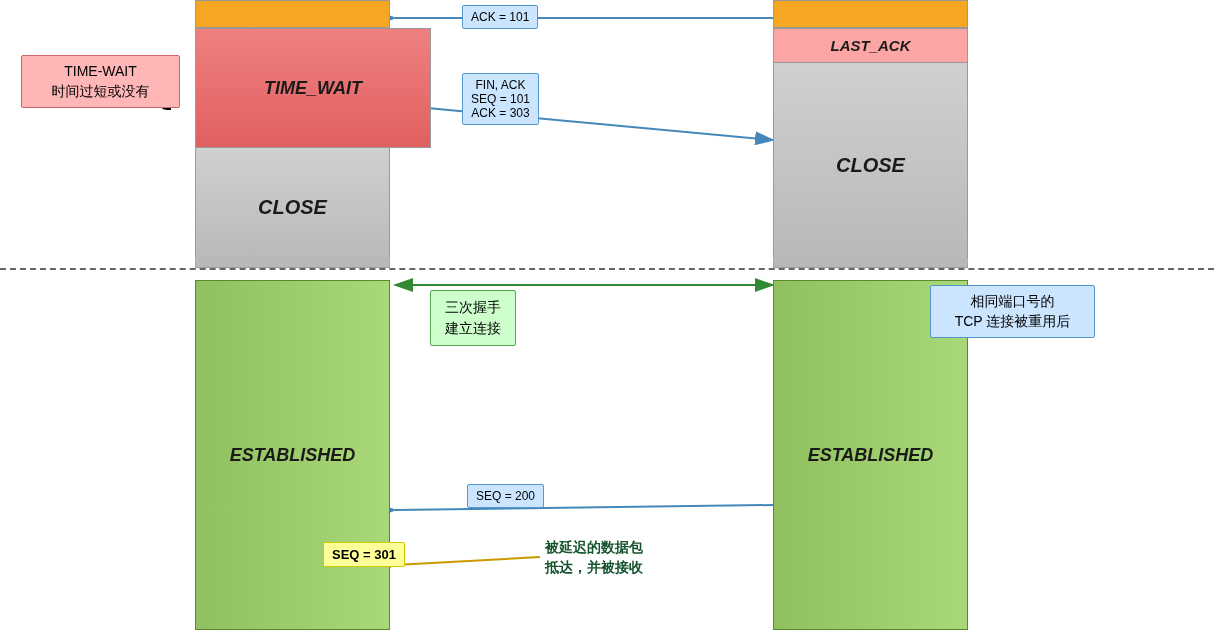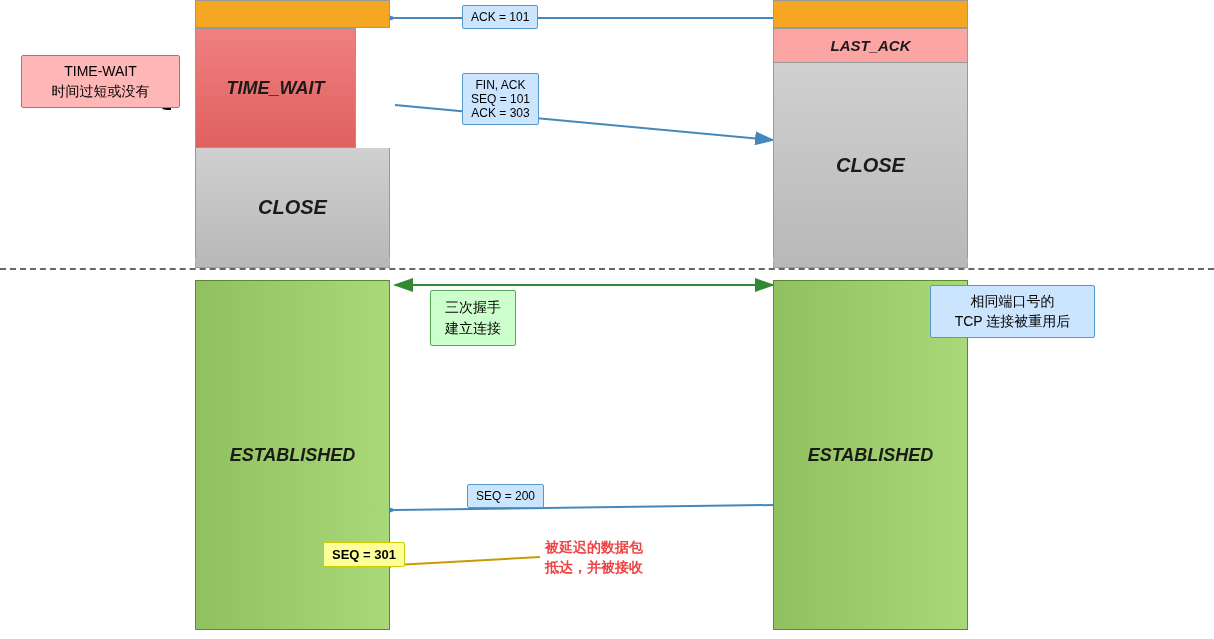--- a/index.html
+++ b/index.html
@@ -30,21 +30,21 @@
       height: 28px;
       background: #F5A623;
       border: 1.5px solid #999;
     }
 
     
     .time-wait-block {
       position: absolute;
       top: 28px;
       left: 195px;
-      width: 161px;
+      width: 236px;
       height: 120px;
       background: linear-gradient(to bottom, #F08080, #E06060);
       border: 1.5px solid #999;
       display: flex;
       align-items: center;
       justify-content: center;
     }
 
     .time-wait-block span {
       font-weight: bold;
@@ -272,21 +272,21 @@
       color: #000;
       border-radius: 2px;
       text-align: center;
       line-height: 1.5;
     }
 
     
     .red-text {
       position: absolute;
       font-size: 14px;
-      color: #ef4444;
+      color: #14532d;
       font-weight: bold;
       line-height: 1.4;
     }
   </style>
 </head>
 <body>
 
 <svg class="arrows-svg" xmlns="http://www.w3.org/2000/svg">
   <defs>
     <marker id="arrowhead-blue" markerWidth="10" markerHeight="7" refX="9" refY="3.5" orient="auto">

